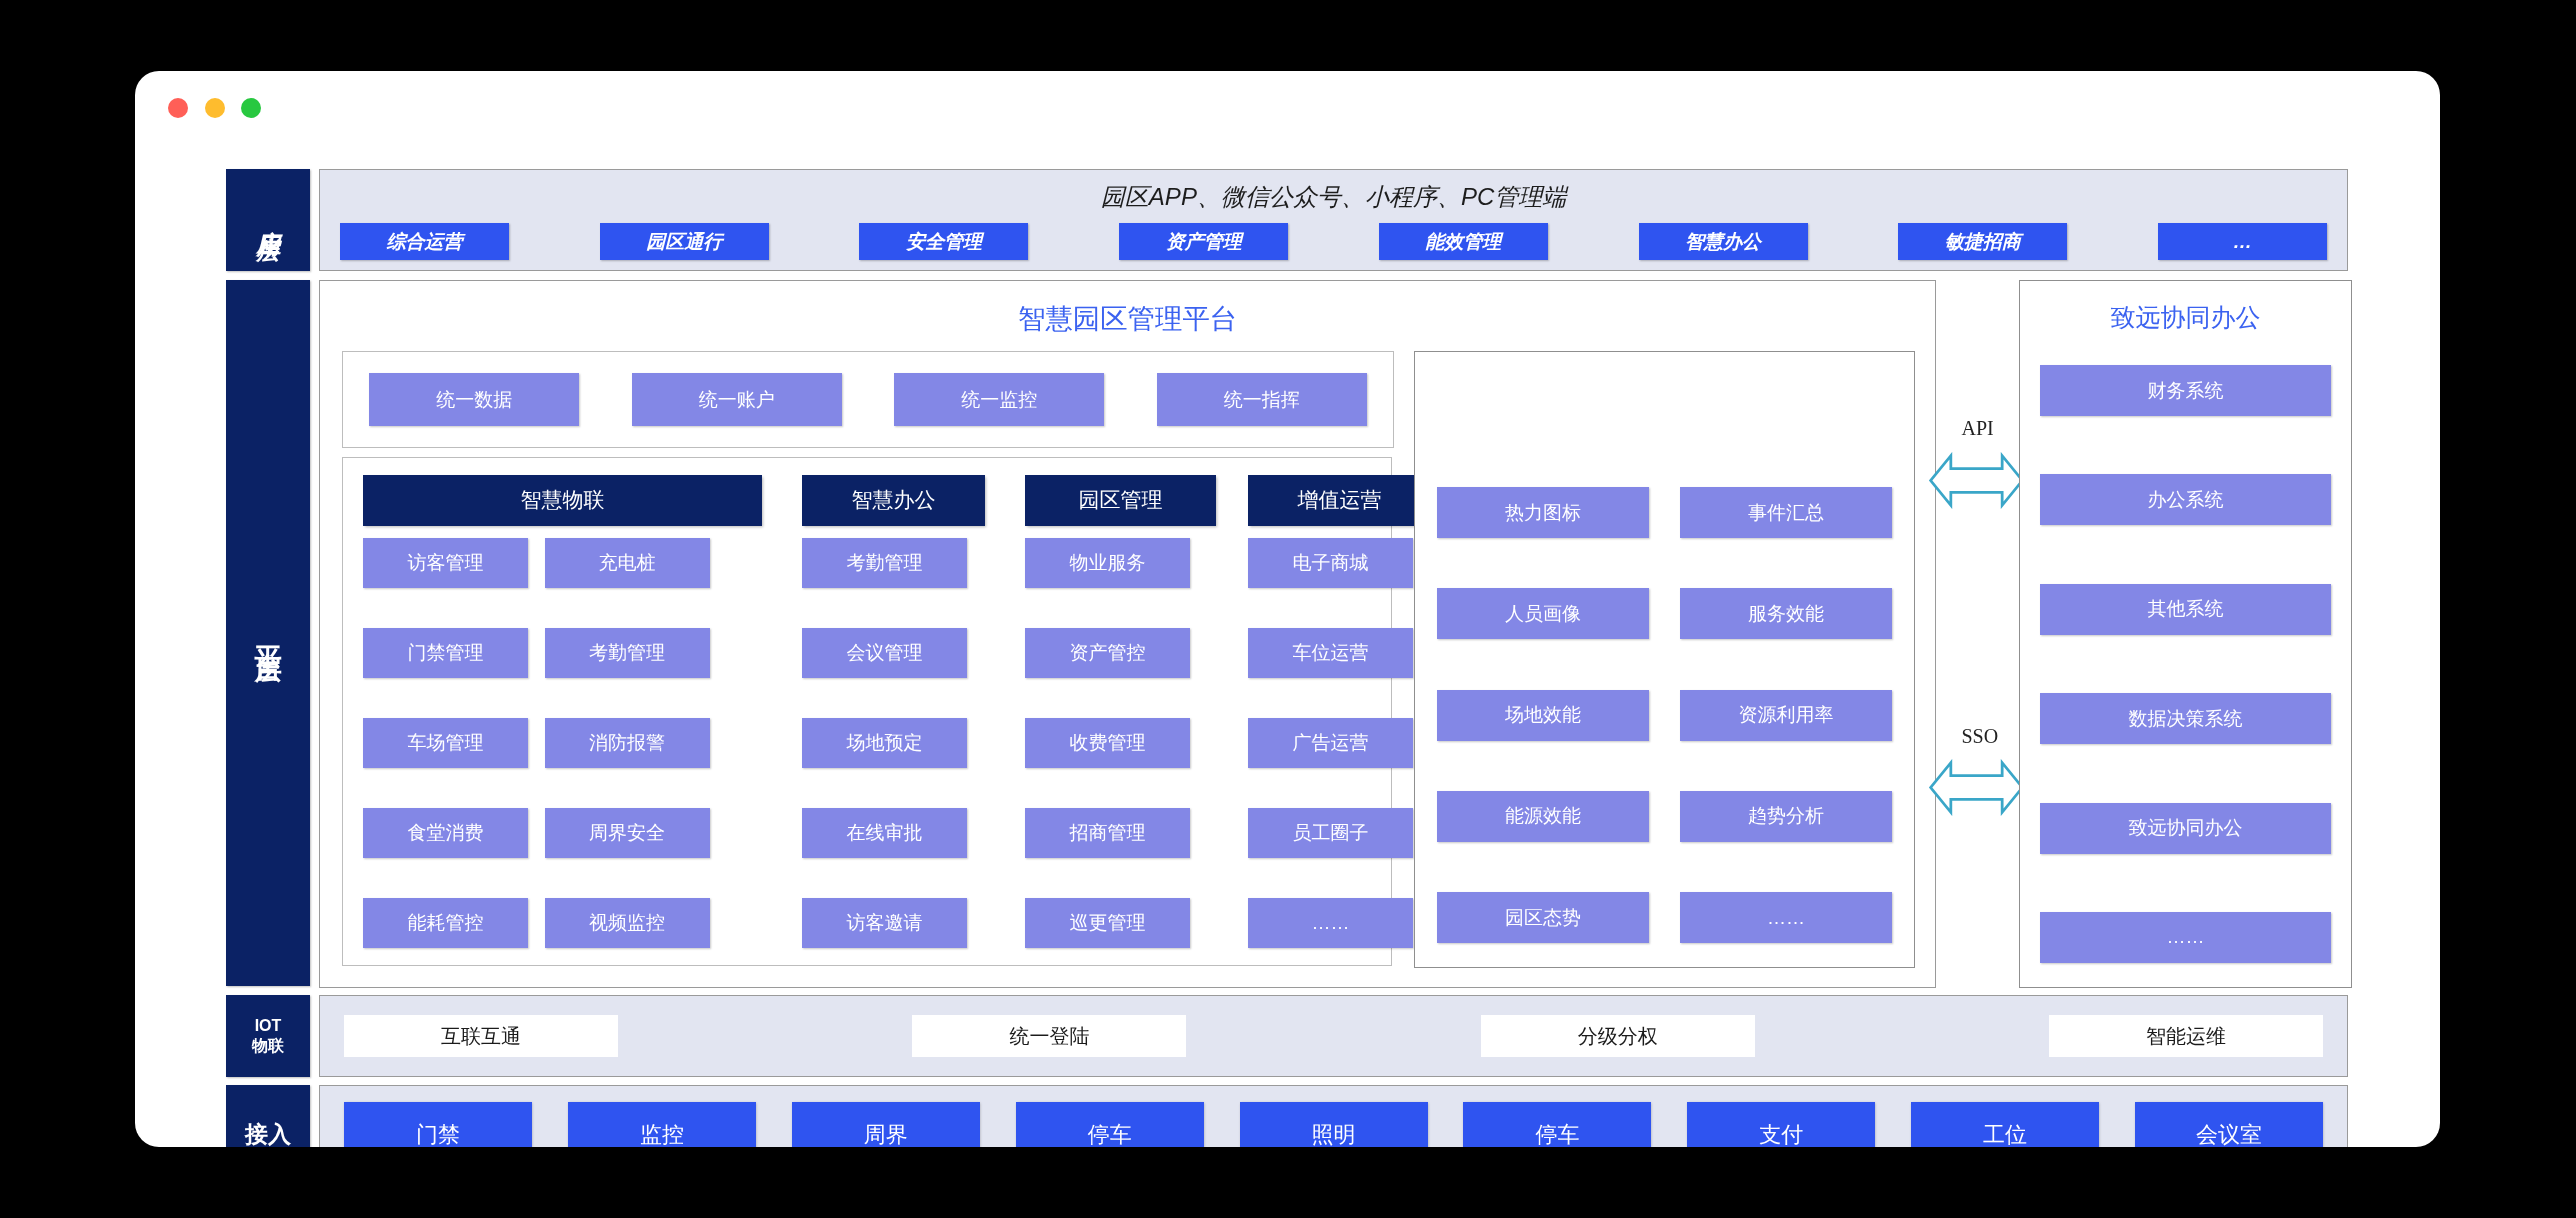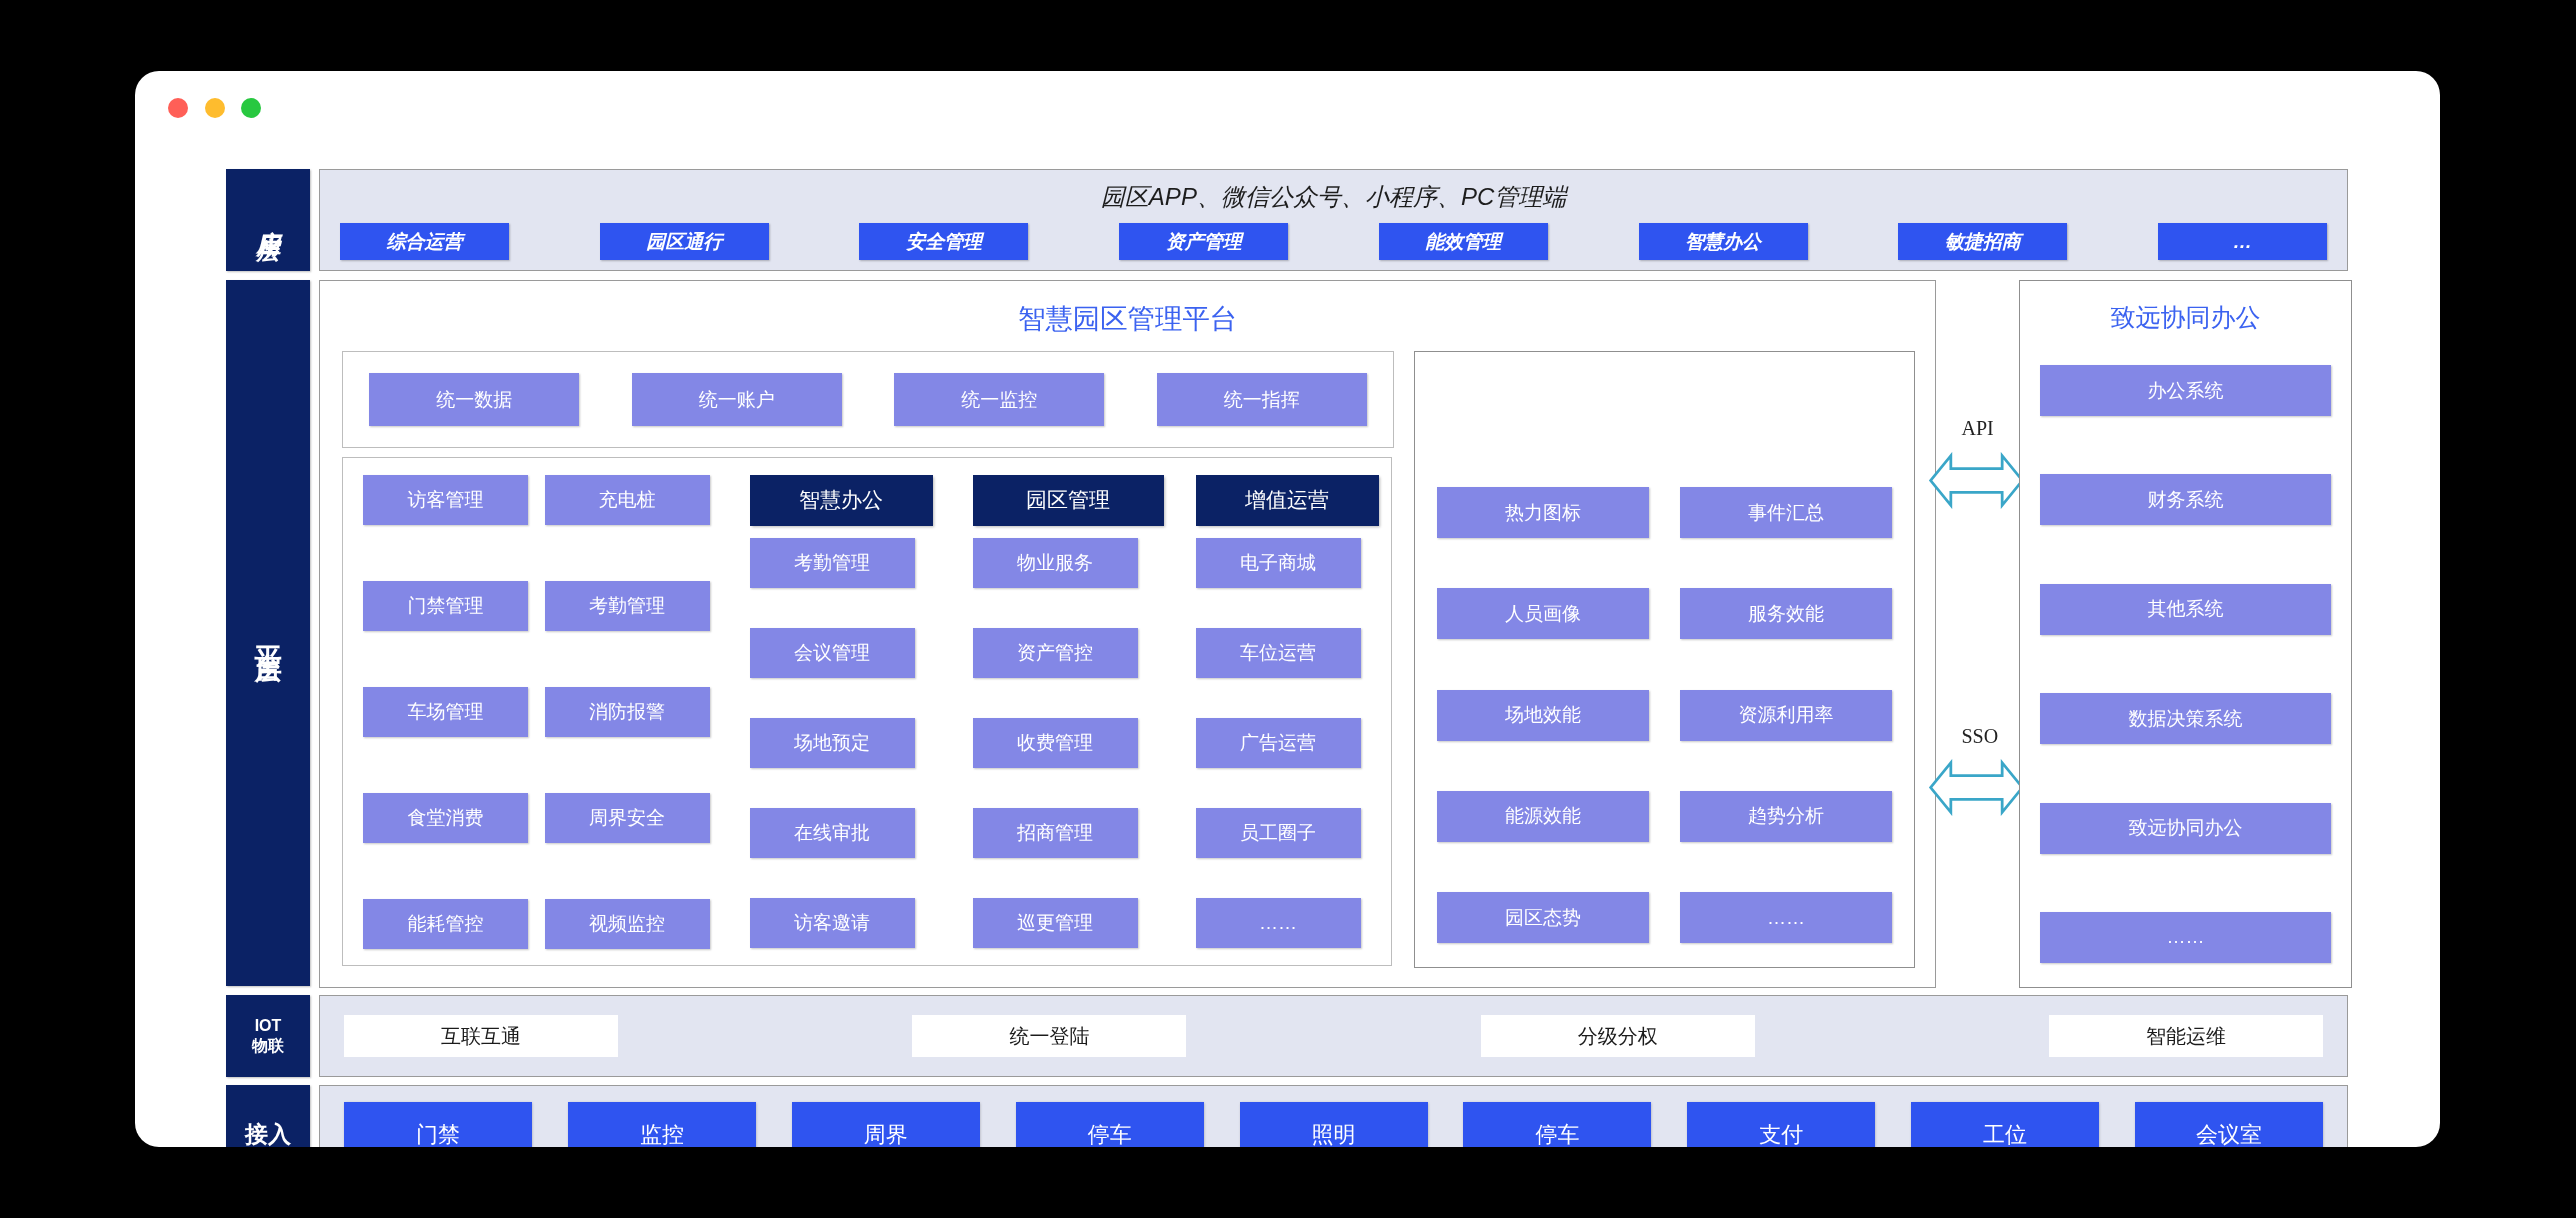--- a/index.html
+++ b/index.html
@@ -216,20 +216,21 @@
           <div id="unified-box">
             <div class="tile-purple">统一数据</div>
             <div class="tile-purple">统一账户</div>
             <div class="tile-purple">统一监控</div>
             <div class="tile-purple">统一指挥</div>
           </div>
 
           <div id="module-box">
 
             <div class="mod-group g1">
+              <div class="mod-head">智慧物联</div>
               <div class="mod-cols">
                 <div class="mod-col">
                   <div class="tile-purple mod-cell">访客管理</div>
                   <div class="tile-purple mod-cell">门禁管理</div>
                   <div class="tile-purple mod-cell">车场管理</div>
                   <div class="tile-purple mod-cell">食堂消费</div>
                   <div class="tile-purple mod-cell">能耗管控</div>
                 </div>
                 <div class="mod-col">
                   <div class="tile-purple mod-cell">充电桩</div>
@@ -313,22 +314,22 @@
           <div class="arrow-wrap" id="conn-sso-arrow">
             <svg width="99" height="57" viewBox="0 0 108 62">
               <polygon points="26,4 26,18 82,18 82,4 104,31 82,58 82,44 26,44 26,58 4,31" fill="#ffffff" stroke="#3aa6c8" stroke-width="3"></polygon>
             </svg>
           </div>
         </div>
 
         <div id="ext-box">
           <div id="ext-title">致远协同办公</div>
           <div id="ext-list">
+            <div class="tile-purple ext-cell">财务系统</div>
             <div class="tile-purple ext-cell">办公系统</div>
-            <div class="tile-purple ext-cell">财务系统</div>
             <div class="tile-purple ext-cell">其他系统</div>
             <div class="tile-purple ext-cell">数据决策系统</div>
             <div class="tile-purple ext-cell">致远协同办公</div>
             <div class="tile-purple ext-cell">……</div>
           </div>
         </div>
 
       </div>
     </div>
 

